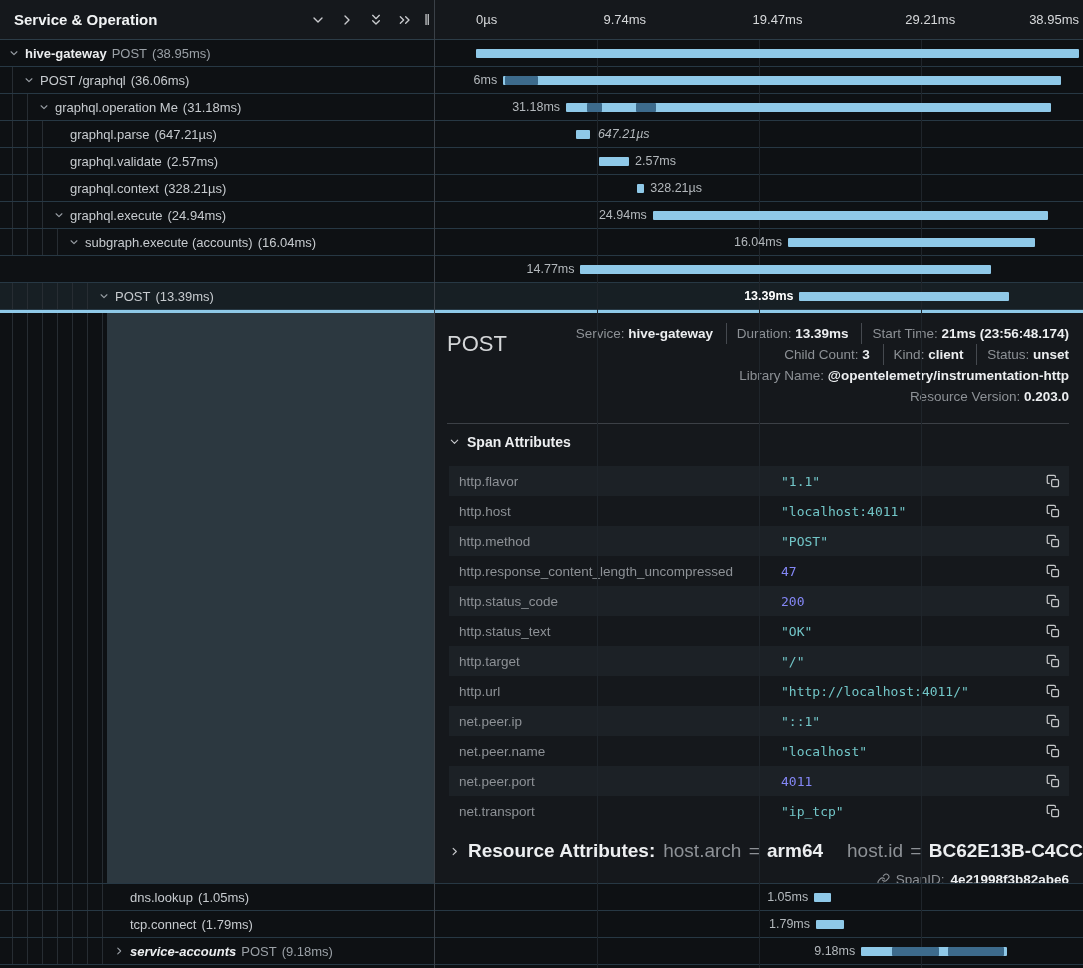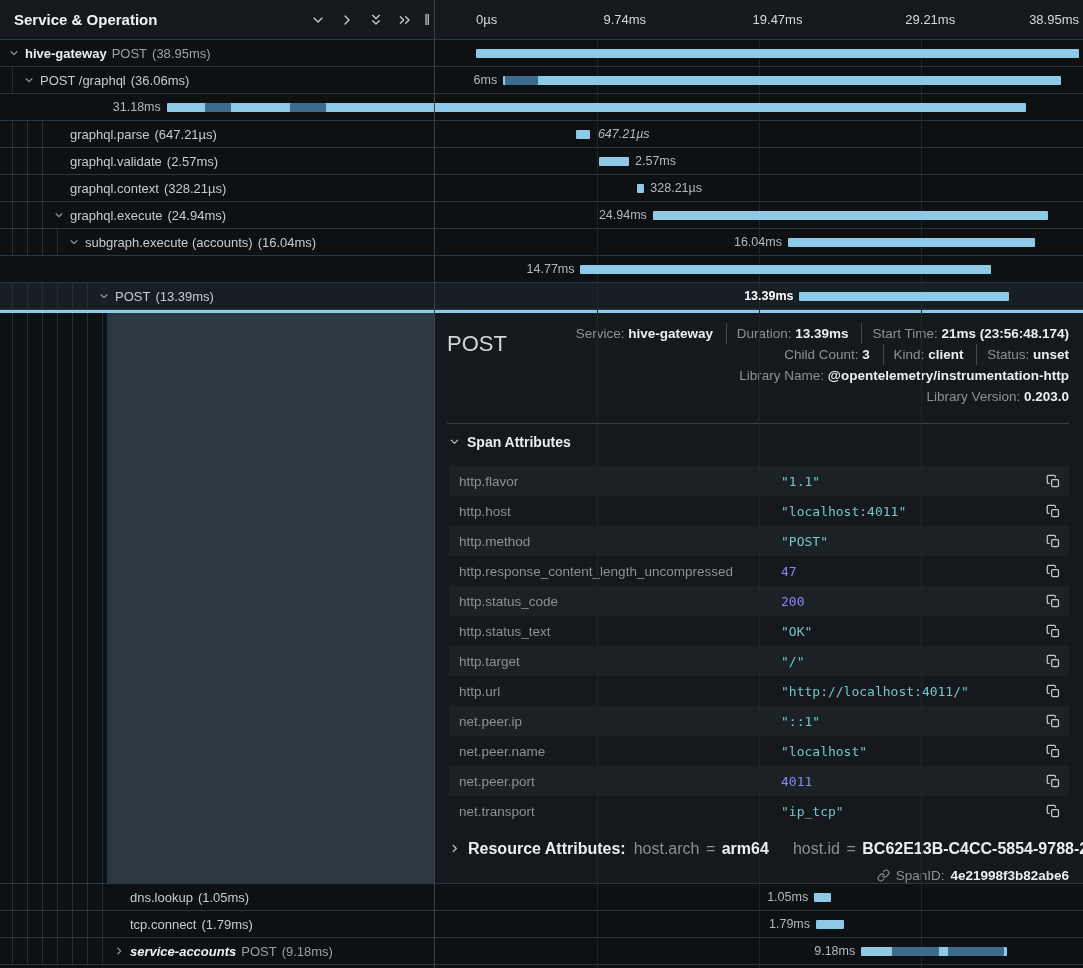--- a/index.html
+++ b/index.html
@@ -68,21 +68,21 @@
   .attr-table{margin-left:2px;}
   .attr-row{display:flex;align-items:center;height:30px;padding:0 6px 0 10px;box-sizing:border-box;}
   .attr-row.alt{background:#1c2126;}
   .attr-key{flex:0 0 322px;color:#8d9196;font-size:13.5px;overflow:hidden;white-space:nowrap;}
   .attr-val{flex:1;font-family:"DejaVu Sans Mono",monospace;font-size:13px;overflow:hidden;white-space:nowrap;}
   .val-string{color:#72c6c8;}
   .val-number{color:#8487f6;}
   .copy-btn{background:none;border:none;padding:2px;margin-left:8px;cursor:pointer;display:flex;align-items:center;}
   .copy-btn svg{stroke:#c6c8ca;fill:none;stroke-width:2;stroke-linecap:round;stroke-linejoin:round;}
 
-  .res-line{display:flex;align-items:center;gap:8px;margin:14px 0 0 2px;font-size:16px;white-space:nowrap;}
+  .res-line{display:flex;align-items:center;gap:8px;margin:14px 0 0 2px;font-size:19px;white-space:nowrap;}
   .res-title{font-weight:700;color:#eceef0;}
   .rkey{color:#8d9196;}
   .req{color:#8d9196;padding:0 2px;}
   .rval{color:#eceef0;font-weight:700;}
   .rsep{width:1px;height:14px;background:#45494f;margin:0 4px;}
 
   .spanid-line{display:flex;justify-content:flex-end;align-items:center;gap:6px;margin-top:10px;color:#8d9196;font-size:13.5px;}
   .sid-val{color:#eceef0;font-weight:700;}
   .link-icon{display:inline-flex;cursor:pointer;}
   .link-icon svg{stroke:#8d9196;fill:none;stroke-width:2;stroke-linecap:round;stroke-linejoin:round;}
@@ -165,20 +165,33 @@
             <span class="tdur">(36.06ms)</span>
           </div>
         </div>
         <div class="right bar-cell">
           <div class="bar" style="left: 5.1%; width: 91.3%; background: rgb(143, 201, 232);"></div>
           <div class="bar-mark" style="left: 5.4%; width: 5.4%; background: rgb(61, 107, 140);"></div>
           <span class="bar-label" style="right: 94.9%; margin-right: 6px;">6ms</span>
         </div>
       </div>
       <div class="row span-row">
+        <div class="left tree-cell">
+          <span class="guide" style="left: 12px;"></span>
+          <span class="guide" style="left: 27px;"></span>
+          <div class="tree-content" style="padding-left: 38px;">
+            <span class="tchev">
+              <svg width="10" height="10" viewBox="0 0 24 24">
+                <path d="M5 9l7 7 7-7" fill="none" stroke="#9aa0a6" stroke-width="2.6" stroke-linecap="round" stroke-linejoin="round"></path>
+              </svg>
+            </span>
+            <span class="tname">graphql.operation Me</span>
+            <span class="tdur">(31.18ms)</span>
+          </div>
+        </div>
         <div class="right bar-cell">
           <div class="bar" style="left: 15.4%; width: 79.3%; background: rgb(143, 201, 232);"></div>
           <div class="bar-mark" style="left: 18.9%; width: 2.4%; background: rgb(61, 107, 140);"></div>
           <div class="bar-mark" style="left: 26.8%; width: 3.3%; background: rgb(61, 107, 140);"></div>
           <span class="bar-label" style="right: 84.6%; margin-right: 6px;">31.18ms</span>
         </div>
       </div>
       <div class="row span-row">
         <div class="left tree-cell">
           <span class="guide" style="left: 12px;"></span>
@@ -321,21 +334,21 @@
           </div>
           <div class="mline">
             <span class="mseg first"><span class="mlabel">Child Count:</span> <span class="mval">3</span></span>
             <span class="mseg"><span class="mlabel">Kind:</span> <span class="mval">client</span></span>
             <span class="mseg"><span class="mlabel">Status:</span> <span class="mval">unset</span></span>
           </div>
           <div class="mline">
             <span class="mseg first"><span class="mlabel">Library Name:</span> <span class="mval">@opentelemetry/instrumentation-http</span></span>
           </div>
           <div class="mline">
-            <span class="mseg first"><span class="mlabel">Library Version:</span> <span class="mval">0.203.0</span></span>
+            <span class="mseg first"><span class="mlabel">Resource Version:</span> <span class="mval">0.203.0</span></span>
           </div>
         </div>
       </div>
 
       <div class="ddivider"></div>
 
       <div class="attr-header">
         <span class="chev-glyph">
           <svg width="11" height="11" viewBox="0 0 24 24">
               <path d="M5 9l7 7 7-7"></path>

